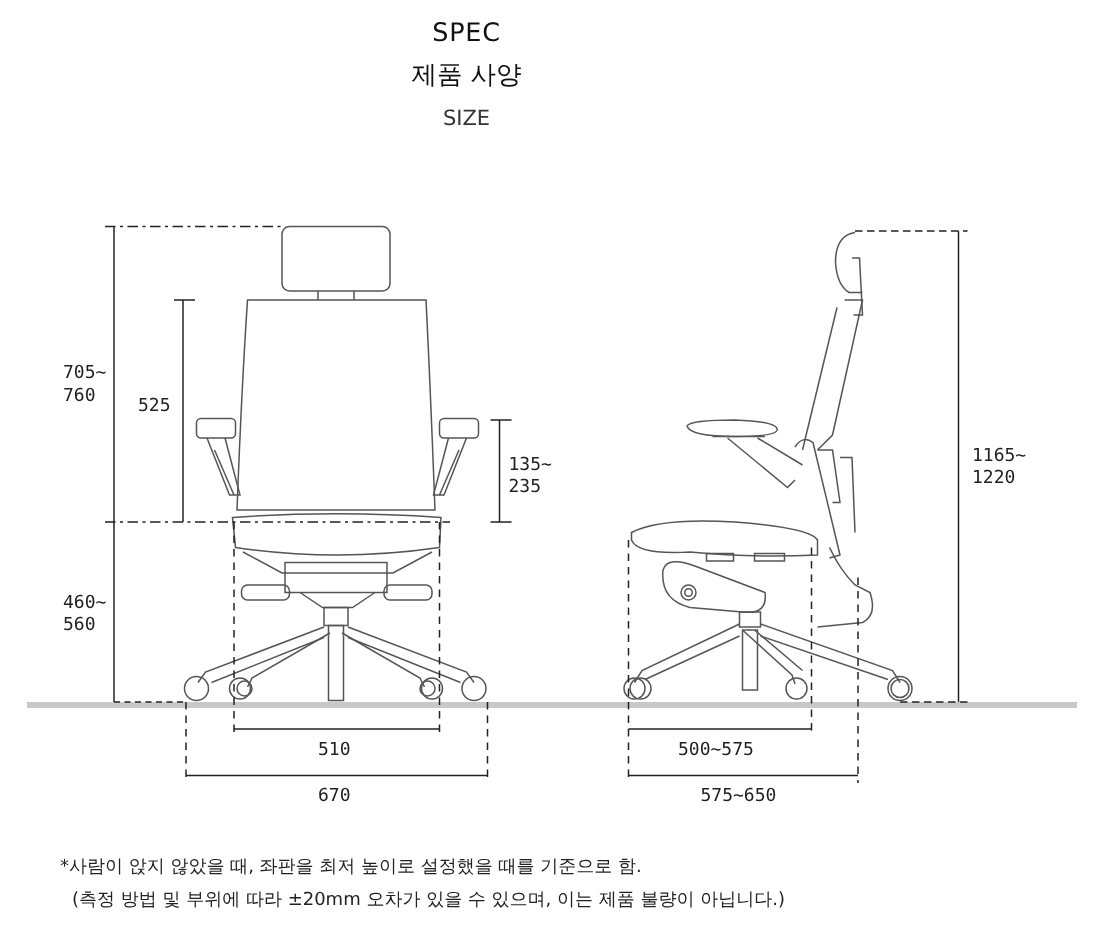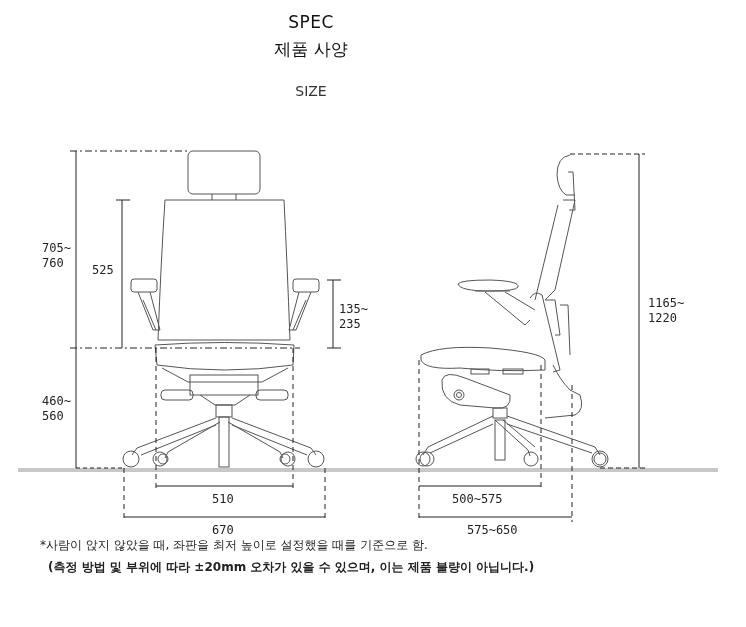--- a/index.html
+++ b/index.html
@@ -27,47 +27,46 @@
       letter-spacing: 0.5px;
       color: #111;
     }
     .title-ko {
       top: 38px;
       font-size: 17px;
       font-weight: normal;
       color: #111;
     }
     .subtitle {
-      top: 83px;
+      top: 71px;
       font-size: 14px;
       color: #333;
     }
     svg.diagram {
       position: absolute;
       left: 0;
       top: 0;
       width: 746px;
       height: 627px;
     }
     .dim-label {
       font-family: "DejaVu Sans Mono", "Liberation Mono", monospace;
       font-size: 12px;
       fill: #222;
     }
     .notes {
       position: absolute;
       left: 40px;
-      top: 534px;
+      top: 566px;
       font-size: 12px;
       color: #222;
       line-height: 22px;
     }
     .notes .line2 {
       padding-left: 8px;
-      font-weight: bold;
     }
   </style>
 </head>
 <body>
 
 <div class="title title-en">SPEC</div>
 <div class="title title-ko">제품 사양</div>
 <div class="title subtitle">SIZE</div>
 
 <svg class="diagram" viewBox="0 0 746 627" xmlns="http://www.w3.org/2000/svg">

